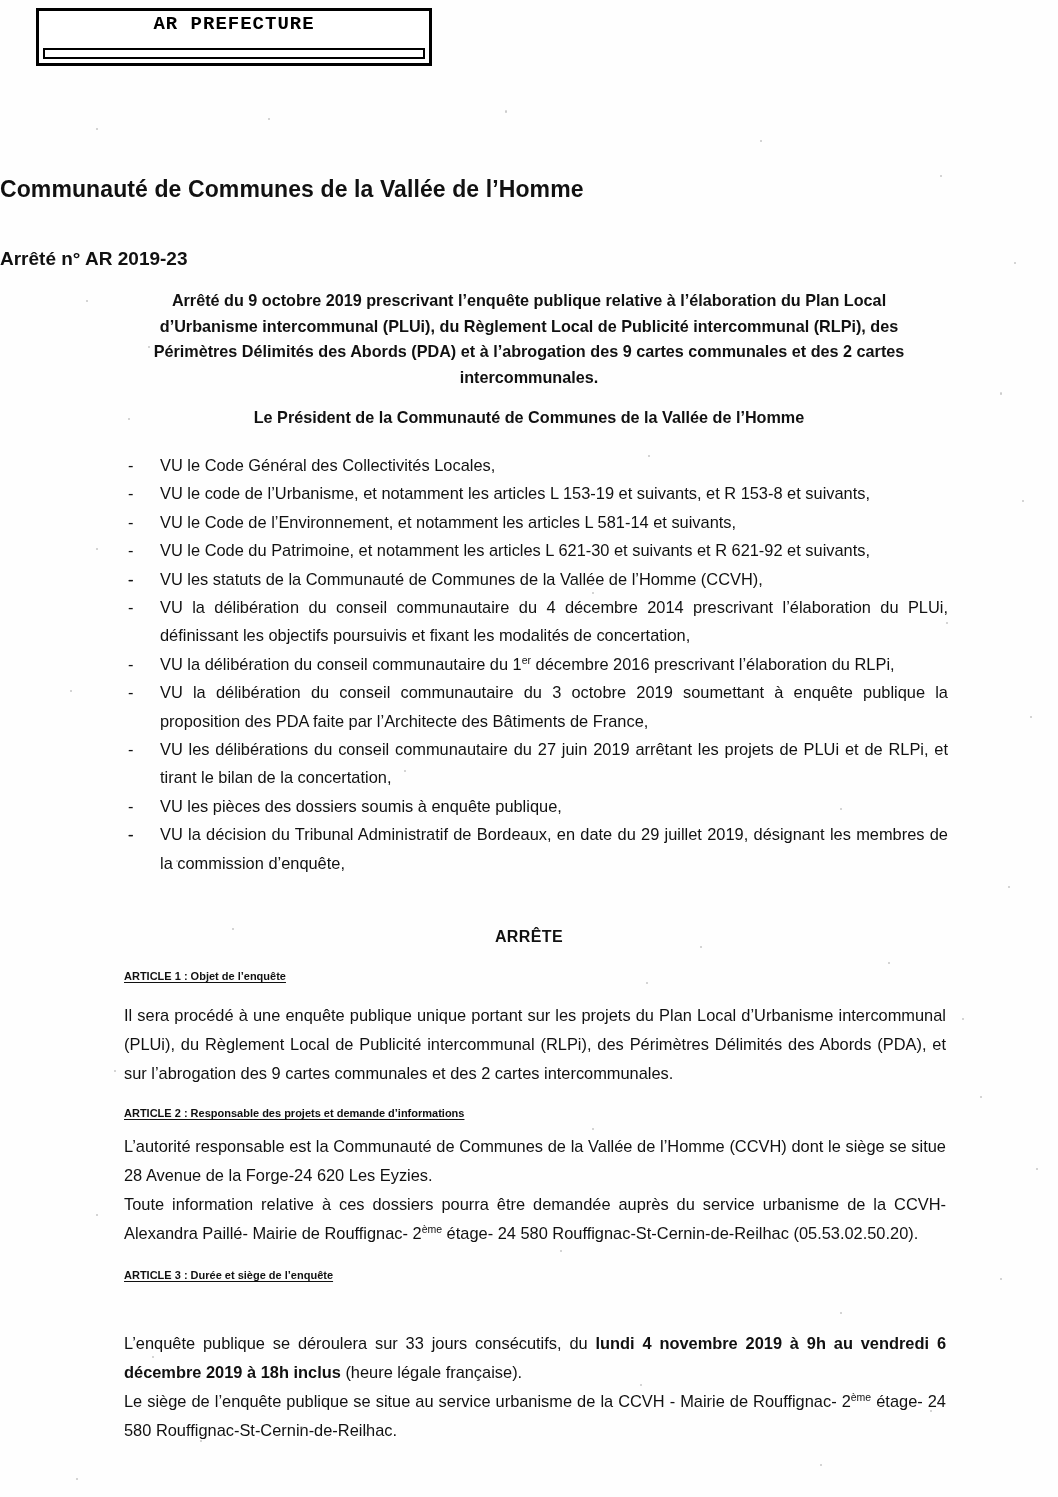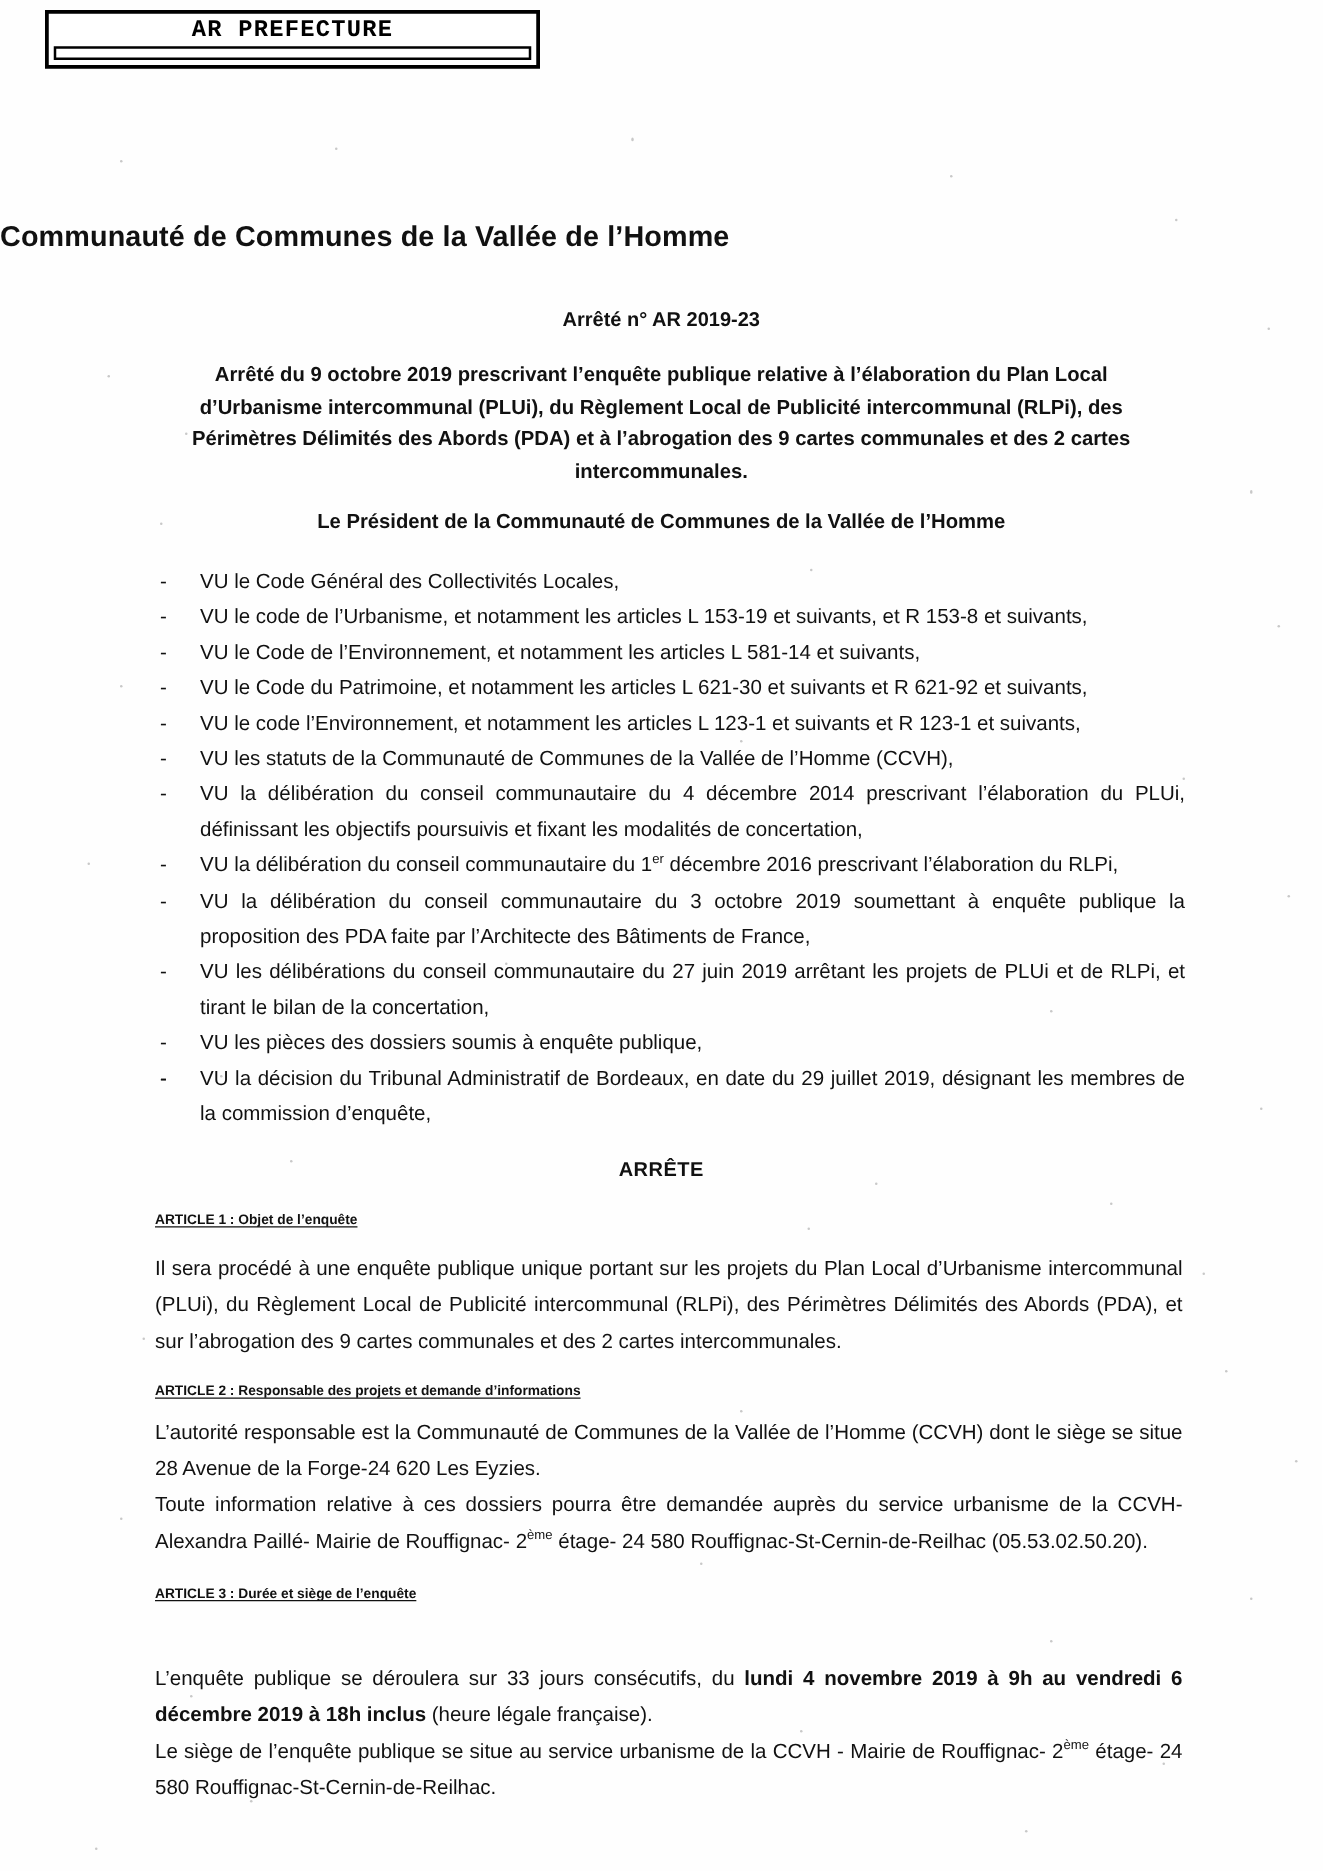--- a/index.html
+++ b/index.html
@@ -45,21 +45,21 @@
     z-index: 6;
   }
   .stamp-title {
     text-align: center;
     font-family: "Liberation Mono", monospace;
     font-weight: 700;
     font-size: 19px;
     letter-spacing: 1px;
     line-height: 22px;
     color: #000;
-    padding-bottom: 2px;
+    padding-bottom: 13px;
   }
   .stamp-box {
     border: 2px solid #000;
     padding: 3px 6px 4px 6px;
   }
   .stamp-line {
     font-family: "Liberation Mono", monospace;
     font-weight: 700;
     font-size: 14.5px;
     line-height: 18px;
@@ -77,22 +77,21 @@
   }
   .band { position: absolute; left: 0; width: 1058px; }
 
   .h1 {
     text-align: left;
     font-size: 23px;
     font-weight: 700;
     letter-spacing: .1px;
   }
   .h2 {
-    text-align: center;
-    font-size: 16px;
+    font-size: 19px;
     font-weight: 700;
   }
   .subtitle {
     font-size: 16.2px;
     font-weight: 700;
     line-height: 25.5px;
     text-align: center;
     margin: 0 auto;
     width: 790px;
   }
@@ -193,21 +192,20 @@
         <span>VU le Code de l’Environnement, et notamment les articles L 581-14 et suivants,</span>
       </div>
 
       <div class="vu-item">
         <span class="dash">-</span>
         <span>VU le Code du Patrimoine, et notamment les articles L 621-30 et suivants et R 621-92 et suivants,</span>
       </div>
 
       <div class="vu-item">
         <span class="dash">-</span>
-        <span>VU le code l’Environnement, et notamment les articles L 123-1 et suivants et R 123-1 et suivants,</span>
       </div>
 
       <div class="vu-item">
         <span class="dash">-</span>
         <span>VU les statuts de la Communauté de Communes de la Vallée de l’Homme (CCVH),</span>
       </div>
 
       <div class="vu-item spread">
         <span class="dash">-</span>
         <span>VU la délibération du conseil communautaire du 4 décembre 2014 prescrivant l’élaboration du PLUi, définissant les objectifs poursuivis et fixant les modalités de concertation,</span>

